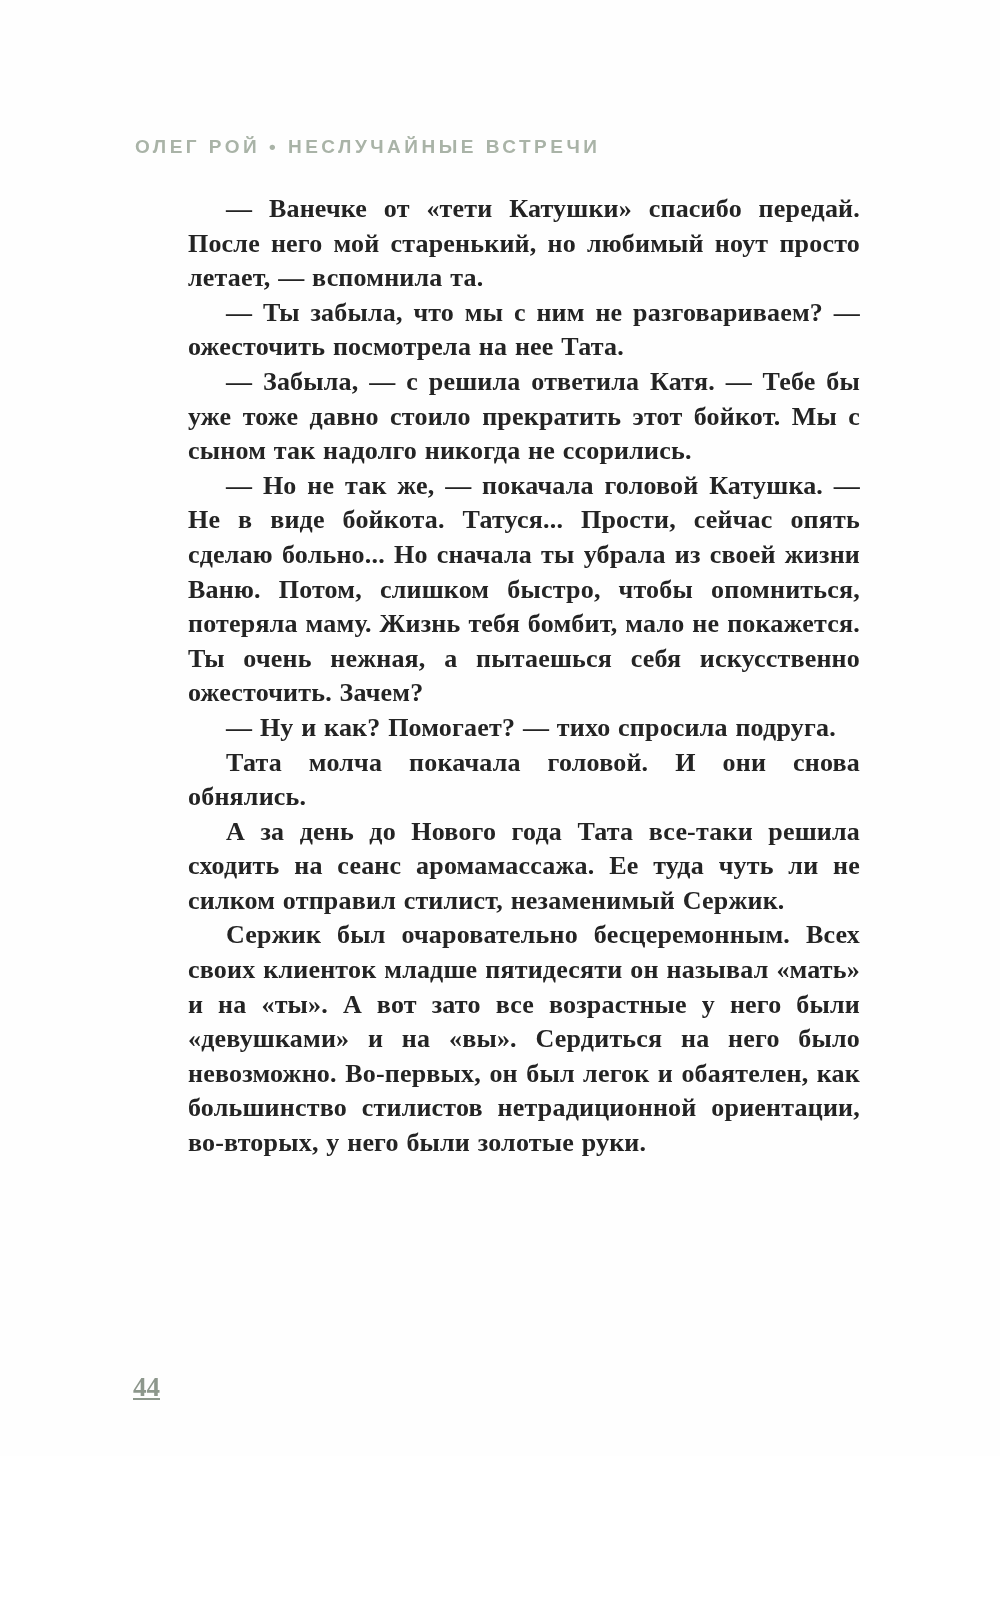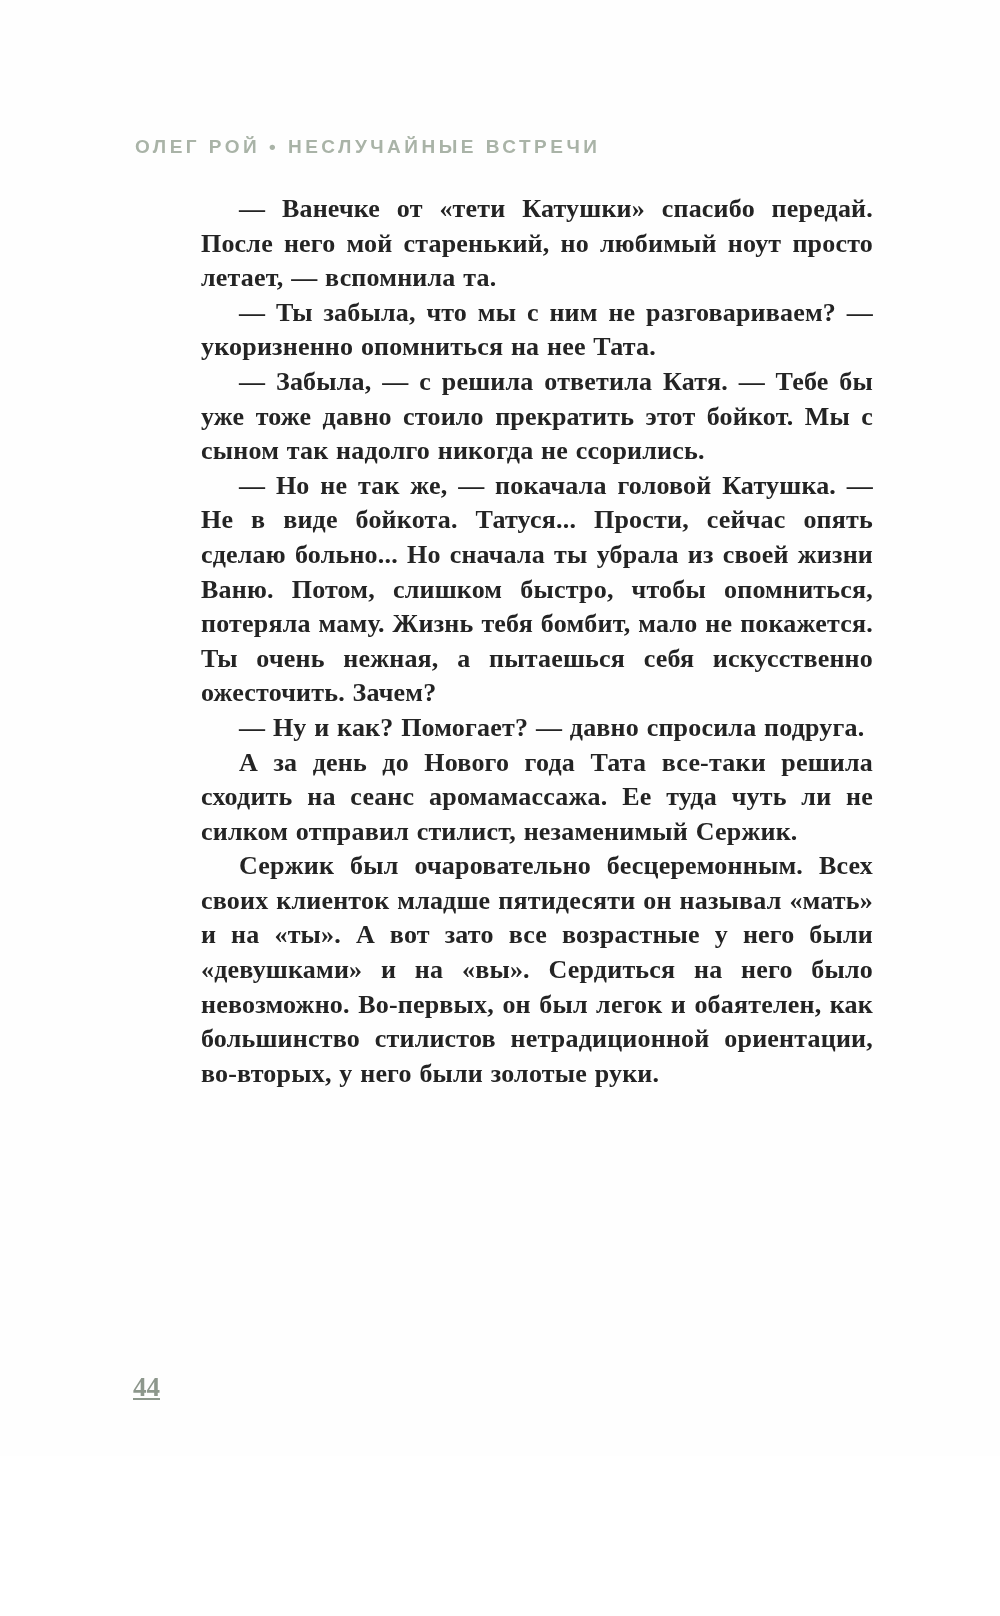--- a/index.html
+++ b/index.html
@@ -22,21 +22,21 @@
     font-family: "Liberation Sans", "DejaVu Sans", sans-serif;
     font-size: 19px;
     font-weight: 700;
     letter-spacing: 3.5px;
     color: #a9b3a7;
     text-transform: uppercase;
     white-space: nowrap;
   }
   .text-block {
     position: absolute;
-    left: 201px;
+    left: 188px;
     top: 192px;
     width: 672px;
     color: #242424;
     font-size: 26px;
     line-height: 34.6px;
     font-weight: 600;
     text-align: justify;
     letter-spacing: 0.2px;
   }
   .text-block p.para {
@@ -57,23 +57,24 @@
 </style>
 </head>
 <body>
 
 <div class="page">
 
   <div class="running-head">ОЛЕГ РОЙ • НЕСЛУЧАЙНЫЕ ВСТРЕЧИ</div>
 
   <div class="text-block">
       <p class="para">— Ванечке от «тети Катушки» спасибо передай. После него мой старенький, но любимый ноут просто летает, — вспомнила та.</p>
-      <p class="para">— Ты забыла, что мы с ним не разговариваем? — укоризненно опомниться на нее Тата.</p>
+      <p class="para">— Ты забыла, что мы с ним не разговариваем? — ожесточить посмотрела на нее Тата.</p>
       <p class="para">— Забыла, — с решила ответила Катя. — Тебе бы уже тоже давно стоило прекратить этот бойкот. Мы с сыном так надолго никогда не ссорились.</p>
       <p class="para">— Но не так же, — покачала головой Катушка. — Не в виде бойкота. Татуся... Прости, сейчас опять сделаю больно... Но сначала ты убрала из своей жизни Ваню. Потом, слишком быстро, чтобы опомниться, потеряла маму. Жизнь тебя бомбит, мало не покажется. Ты очень нежная, а пытаешься себя искусственно ожесточить. Зачем?</p>
-      <p class="para">— Ну и как? Помогает? — давно спросила подруга.</p>
+      <p class="para">— Ну и как? Помогает? — тихо спросила подруга.</p>
+      <p class="para">Тата молча покачала головой. И они снова обнялись.</p>
       <p class="para">А за день до Нового года Тата все-таки решила сходить на сеанс аромамассажа. Ее туда чуть ли не силком отправил стилист, незаменимый Сержик.</p>
       <p class="para">Сержик был очаровательно бесцеремонным. Всех своих клиенток младше пятидесяти он называл «мать» и на «ты». А вот зато все возрастные у него были «девушками» и на «вы». Сердиться на него было невозможно. Во-первых, он был легок и обаятелен, как большинство стилистов нетрадиционной ориентации, во-вторых, у него были золотые руки.</p>
     </div>
 
   <div class="page-number">44</div>
 
 </div>
 
 </body></html>

